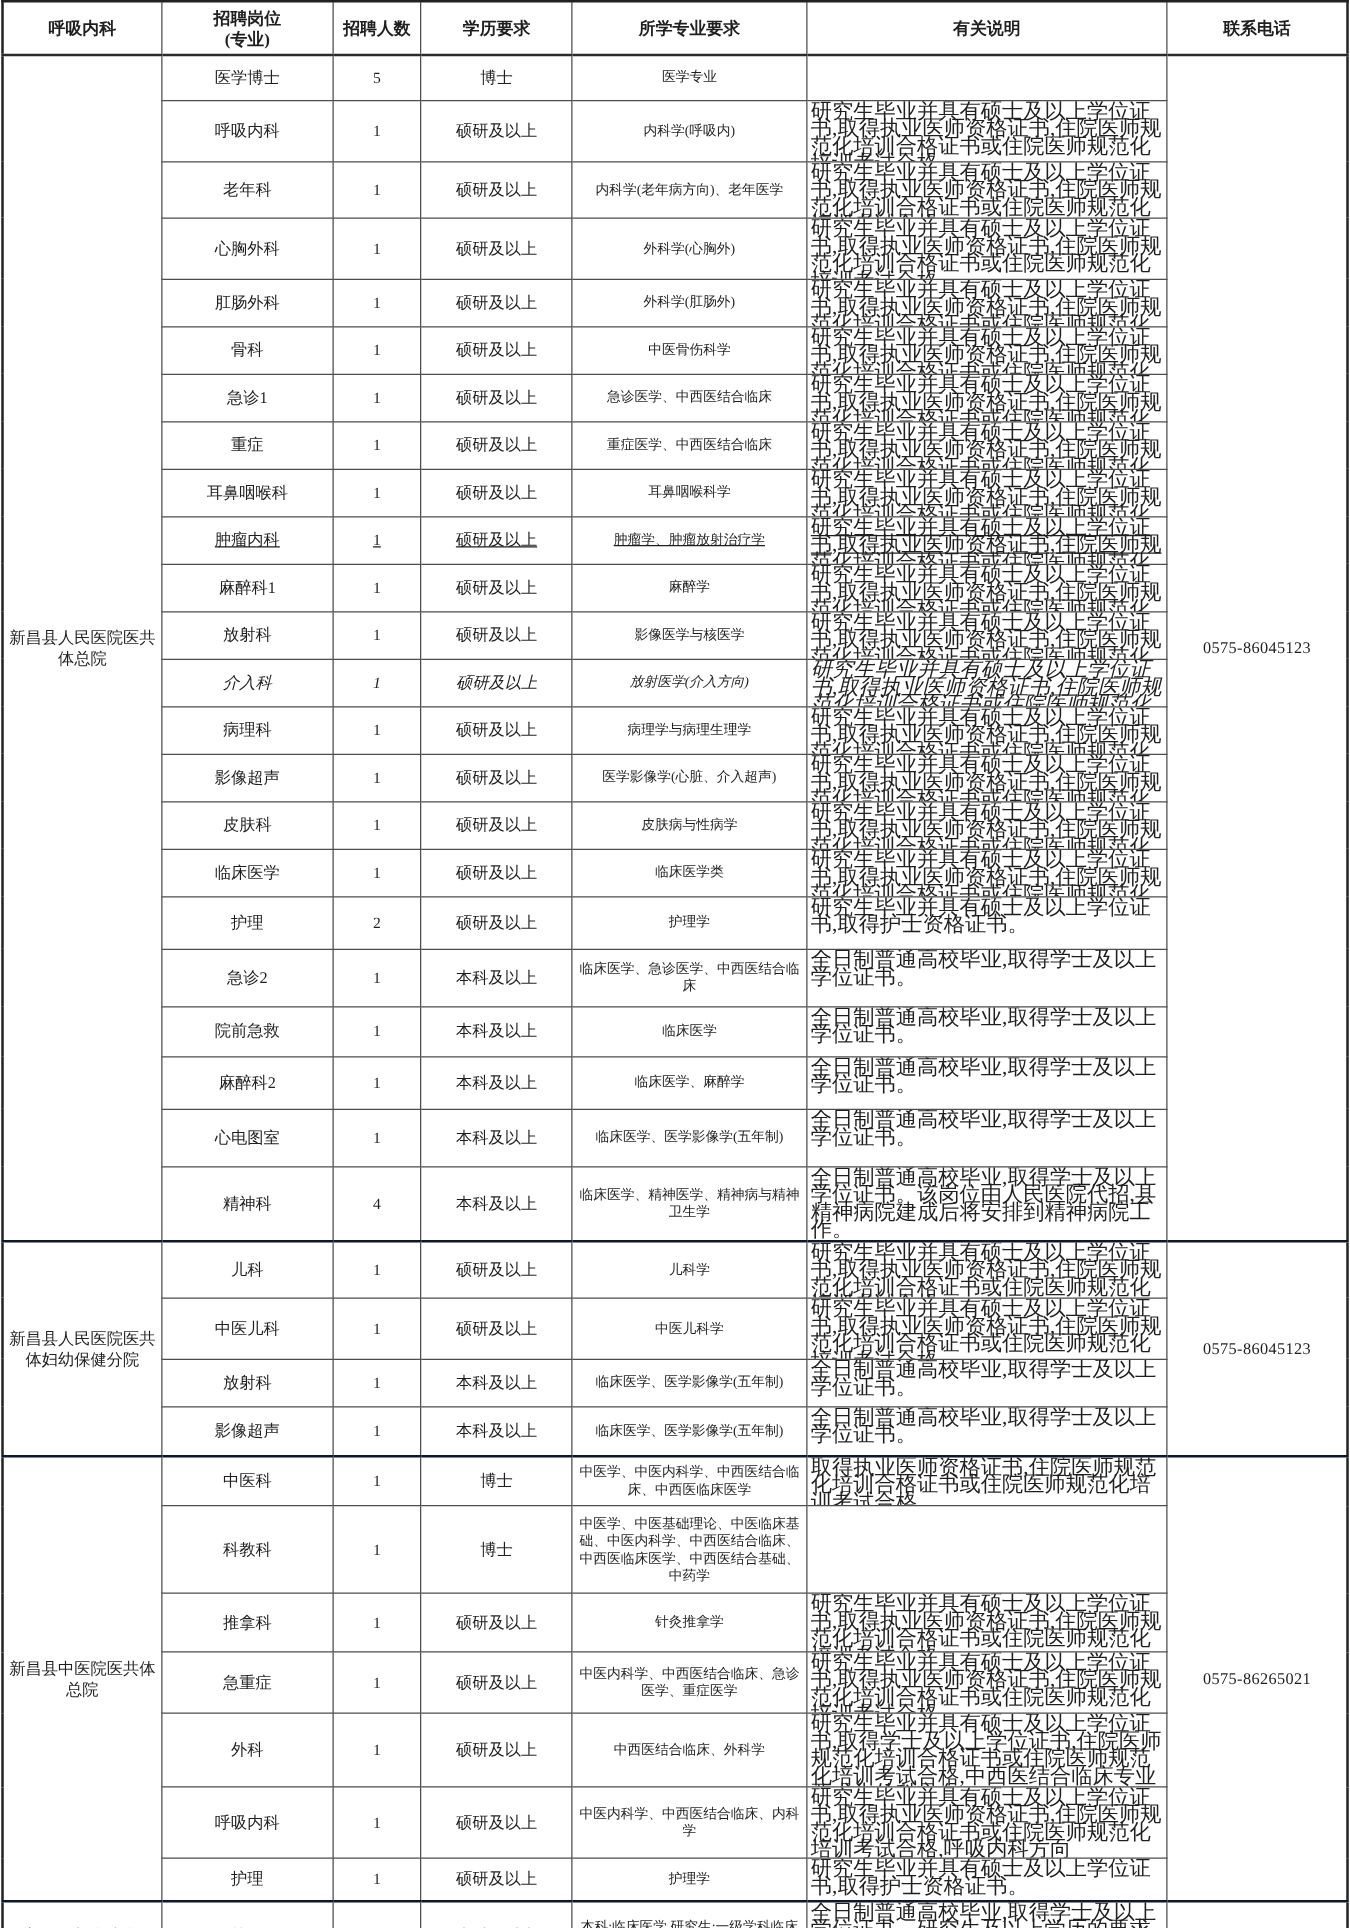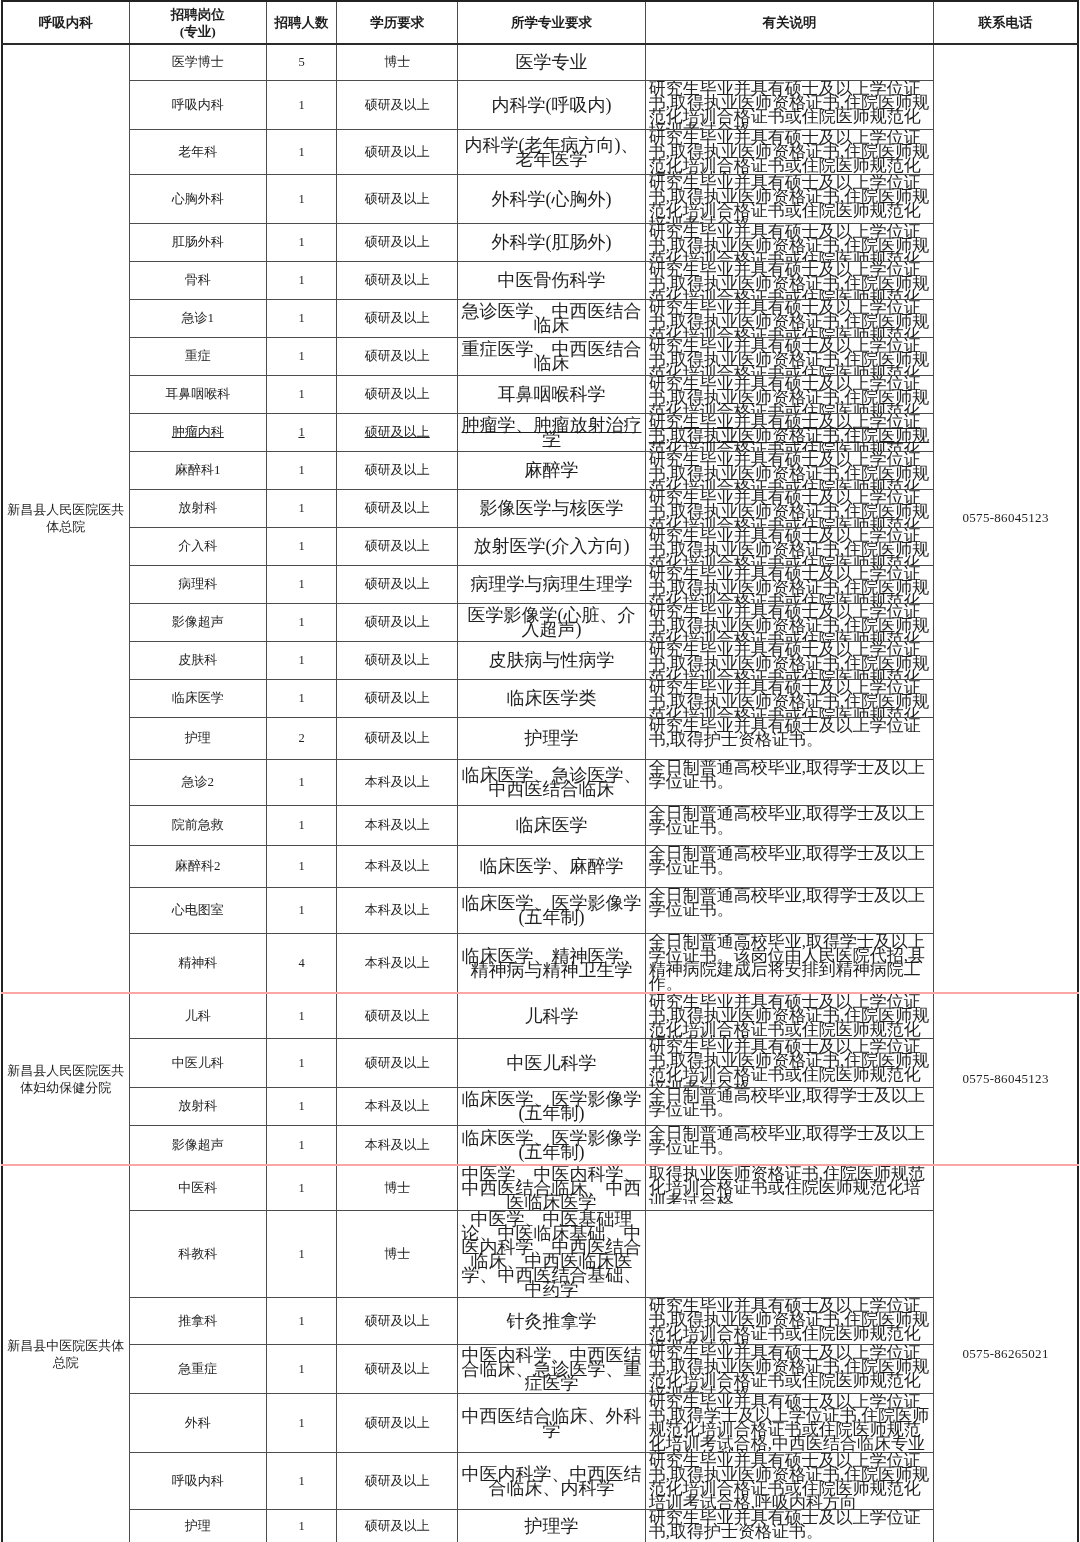--- a/index.html
+++ b/index.html
@@ -39,31 +39,31 @@
     background: #ffffff;
   }
   thead th {
     font-weight: bold;
     white-space: pre-line;
     height: 41px;
     font-size: 13.5px;
     line-height: 17px;
     border-bottom: 2px solid #2a2a2a;
   }
-  tr.group-start > td { border-top: 2px solid #fca5a5; }
+  tr.group-start > td { border-top: 2px solid #0f172a; }
 
   td.unit-cell {
     font-size: 13px;
     line-height: 17px;
     padding: 1px 2px;
   }
   td.post-cell, td.edu-cell { font-size: 13px; }
   td.count-cell { font-size: 12.5px; }
   td.major-cell {
-    font-size: 18px;
+    font-size: 11px;
     line-height: 14px;
     padding: 1px 2px;
   }
   td.note-cell {
     text-align: left;
     vertical-align: top;
   }
   td.note-cell .note {
     overflow: hidden;
     font-size: 17px;
@@ -203,21 +203,21 @@
         </tr>
         <tr style="height: 37px;">
           <td class="post-cell">放射科</td>
           <td class="count-cell">1</td>
           <td class="edu-cell">硕研及以上</td>
           <td class="major-cell">影像医学与核医学</td>
           <td class="note-cell">
             <div class="note" style="max-height: 35px;">研究生毕业并具有硕士及以上学位证书,取得执业医师资格证书,住院医师规范化培训合格证书或住院医师规范化培训考试合格。</div>
           </td>
         </tr>
-        <tr style="height: 37px;">
+        <tr style="height: 37px; font-style: italic;">
           <td class="post-cell">介入科</td>
           <td class="count-cell">1</td>
           <td class="edu-cell">硕研及以上</td>
           <td class="major-cell">放射医学(介入方向)</td>
           <td class="note-cell">
             <div class="note" style="max-height: 35px;">研究生毕业并具有硕士及以上学位证书,取得执业医师资格证书,住院医师规范化培训合格证书或住院医师规范化培训考试合格。</div>
           </td>
         </tr>
         <tr style="height: 37px;">
           <td class="post-cell">病理科</td>

